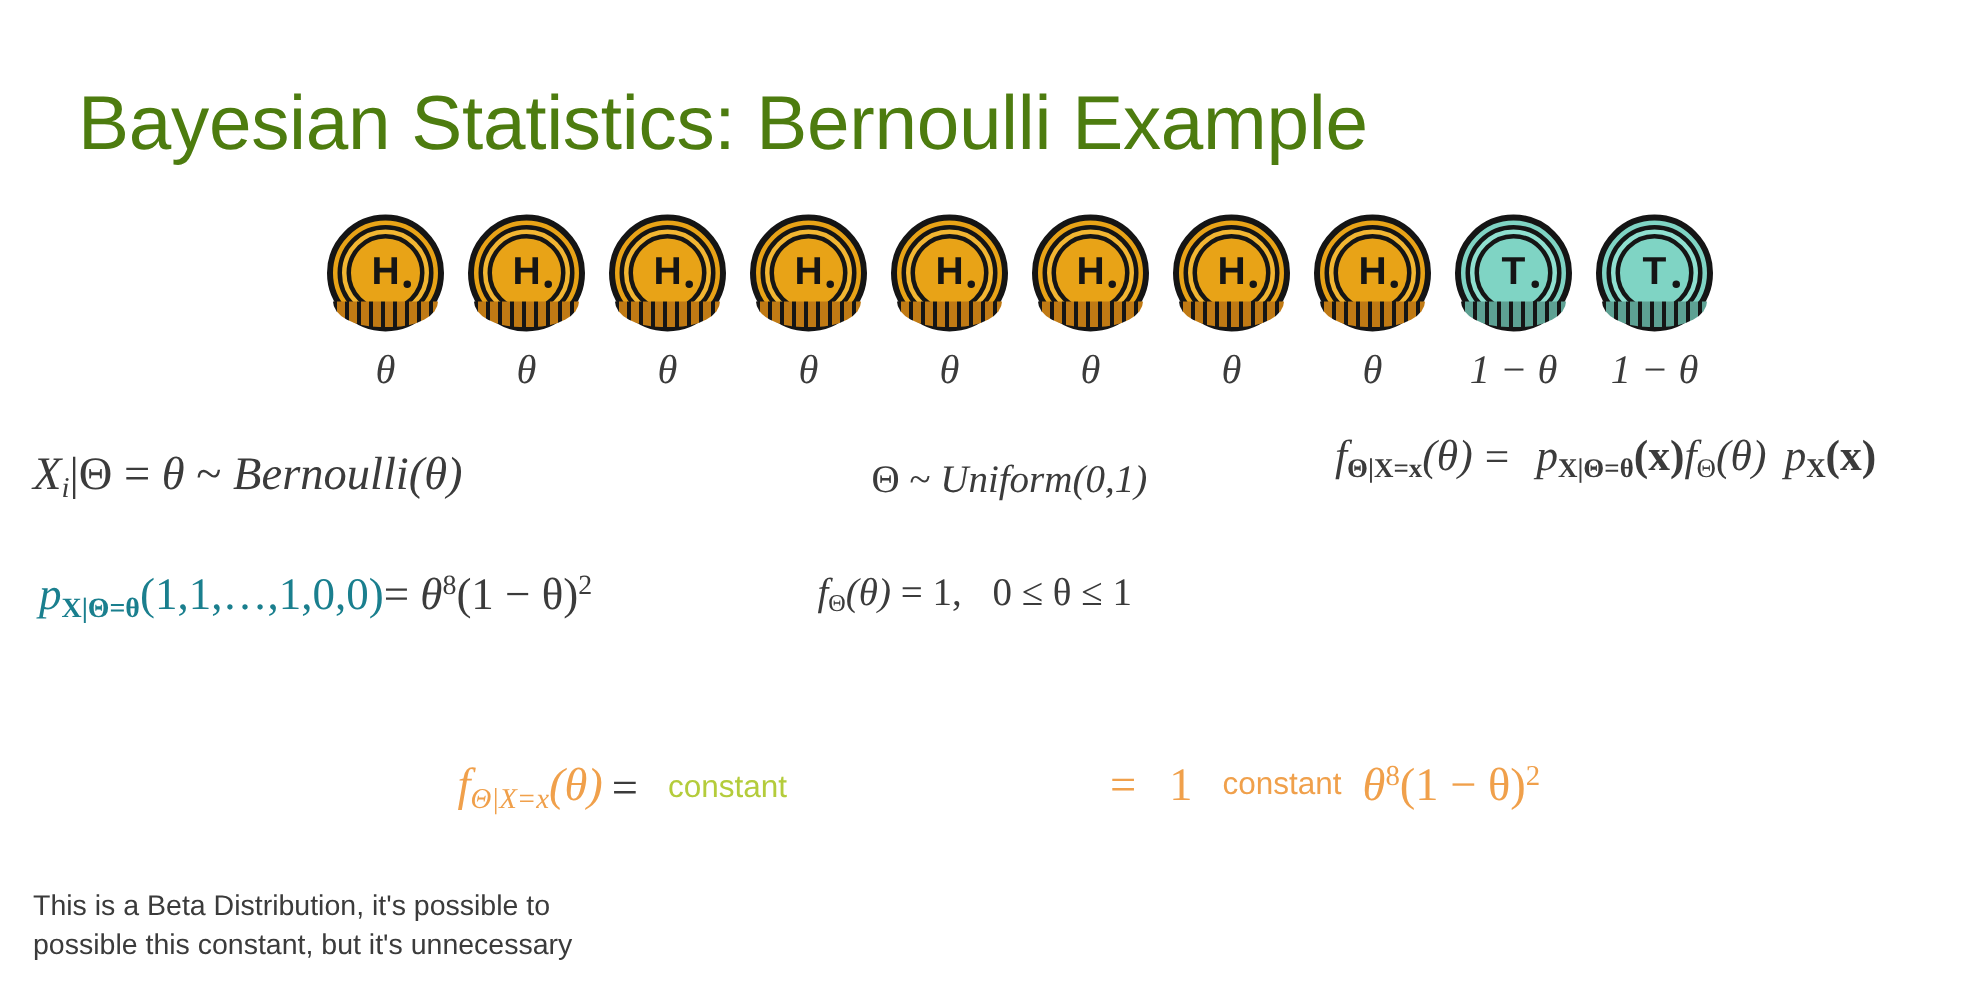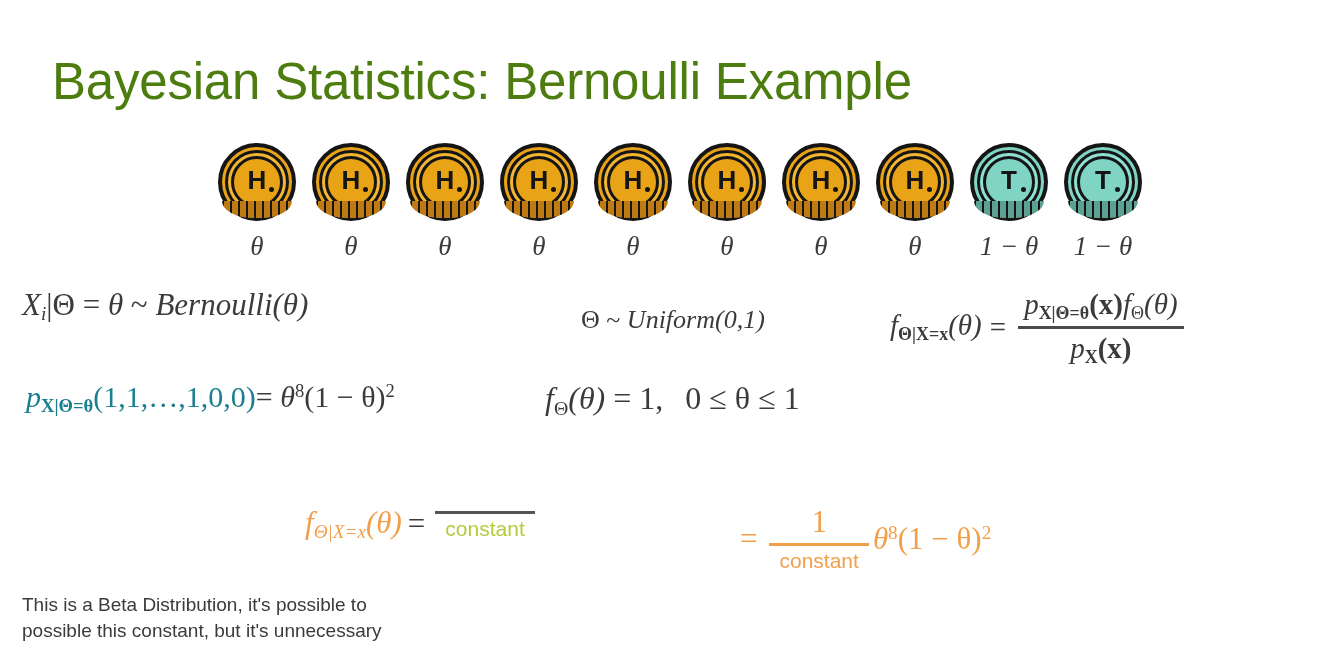--- a/index.html
+++ b/index.html
@@ -158,38 +158,38 @@
   }
   sup.msup {
     font-size: 0.62em;
     vertical-align: 0.52em;
     font-style: normal;
   }
 
   .eq-abs { position: absolute; white-space: nowrap; }
 
   #eq-bernoulli {
-    left: 22px; top: 287px;
+    left: 22px; top: 298px;
     font-size: 31px;
   }
   #eq-uniform {
     left: 581px; top: 305px;
     font-size: 26px;
   }
 
   
   #eq-bayes {
     left: 890px; top: 288px;
     font-size: 29px;
     display: flex;
     align-items: center;
   }
   .frac {
     display: inline-flex;
-    flex-direction: column;
+    flex-direction: row;
     align-items: center;
     vertical-align: middle;
     margin: 0 4px;
   }
   .frac > .num, .frac > .den {
     padding: 0 6px;
     white-space: nowrap;
     line-height: 1.12;
   }
   .frac > .bar {
@@ -206,21 +206,21 @@
   }
   .teal { color: #1a7f8e; }
   .teal2 { color: #14868c; }
   .blue1 { color: #5b8fd4; }
   .orange { color: #f0a04b; }
   .yellowgreen { color: #b4cc3b; }
   .dark { color: #3b3b3b; }
 
   #eq-prior {
     left: 545px; top: 380px;
-    font-size: 32px;
+    font-size: 26px;
     font-family: Liberation Serif, serif;
   }
 
   
   #eq-posterior {
     left: 305px; top: 505px;
     font-size: 31px;
     display: flex;
     align-items: center;
   }

